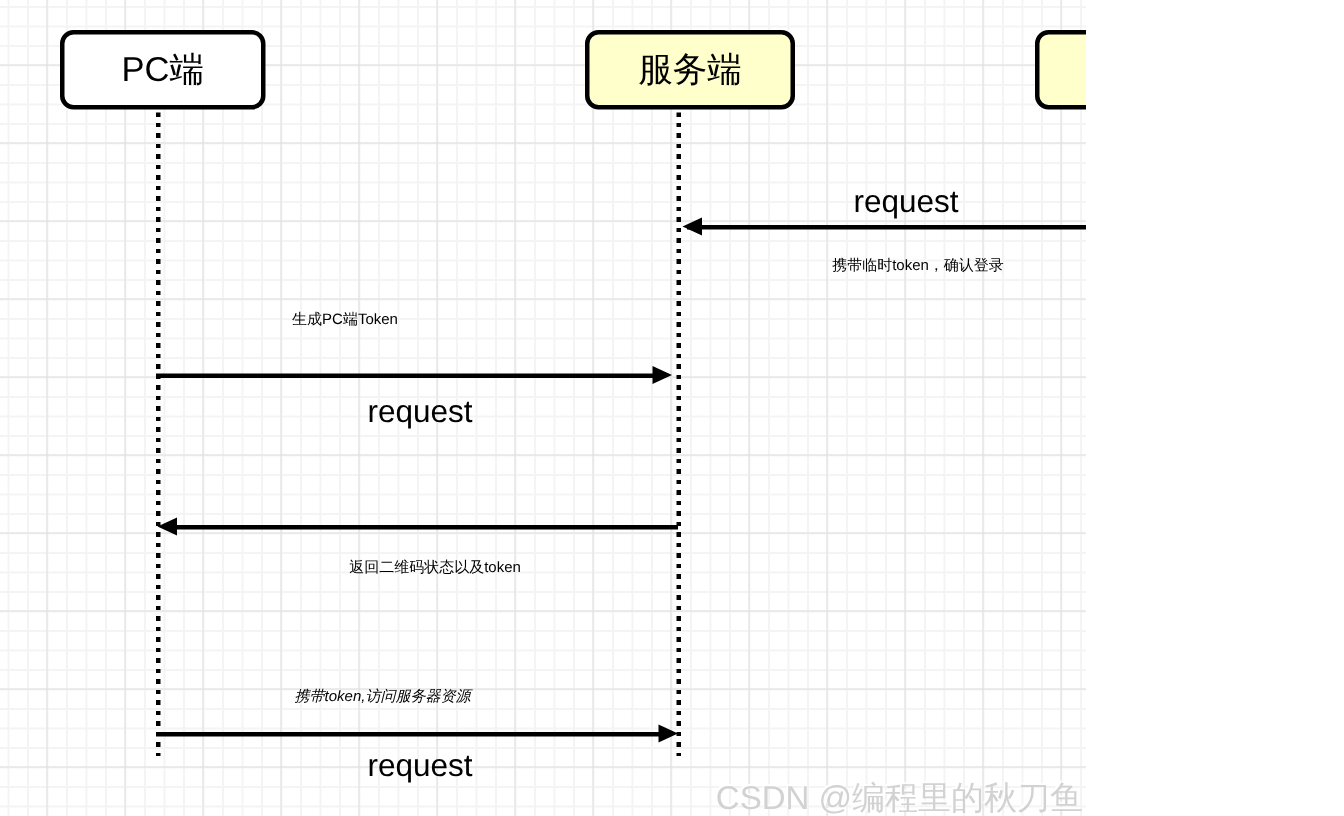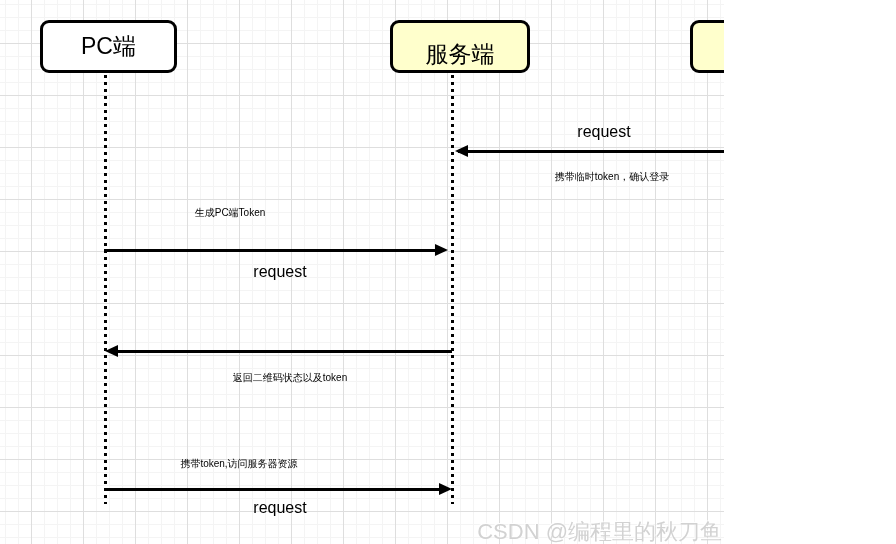--- a/index.html
+++ b/index.html
@@ -31,21 +31,21 @@
     border: 3px solid #000000;
     border-radius: 9px;
     display: flex;
     align-items: center;
     justify-content: center;
     font-size: 23px;
     color: #000000;
     background: #ffffff;
   }
   .actor.pc     { left: 40px;  width: 137px; }
-  .actor.server { left: 390px; width: 140px; background: #FFFFCC; align-items: flex-end; }
+  .actor.server { left: 390px; width: 140px; background: #FFFFCC; }
   .actor.mobile { left: 690px; width: 140px; background: #FFFFCC; }
 
   
   .lifeline {
     position: absolute;
     top: 75px;
     height: 429px;
     width: 3px;
     background-image: repeating-linear-gradient(to bottom, #000000 0 3px, transparent 3px 7px);
   }
@@ -79,30 +79,30 @@
   .head-a4 { left: 439px; top: 483px; }
 
   
   .lbl {
     position: absolute;
     transform: translateX(-50%);
     white-space: nowrap;
     color: #000000;
     text-align: center;
   }
-  .lbl.big   { font-size: 16px; }
+  .lbl.big   { font-size: 21px; }
   .lbl.small { font-size: 10px; }
 
   .msg1-title { left: 604px; top: 123px; }
   .msg1-sub   { left: 612px; top: 170px; }
   .msg2-note  { left: 230px; top: 206px; }
   .msg2-title { left: 280px; top: 263px; }
   .msg2-effect{ left: 457px; top: 238px; line-height: 21px; }
   .msg3-sub   { left: 290px; top: 371px; }
-  .msg4-note  { left: 239px; top: 457px; }
+  .msg4-note  { left: 255px; top: 457px; font-style: italic; }
   .msg4-title { left: 280px; top: 499px; }
 
   .watermark {
     position: absolute;
     right: 2px;
     top: 517px;
     font-size: 22px;
     color: #d2d2d2;
     text-shadow: -1px -1px 0 #ffffff;
     white-space: nowrap;

